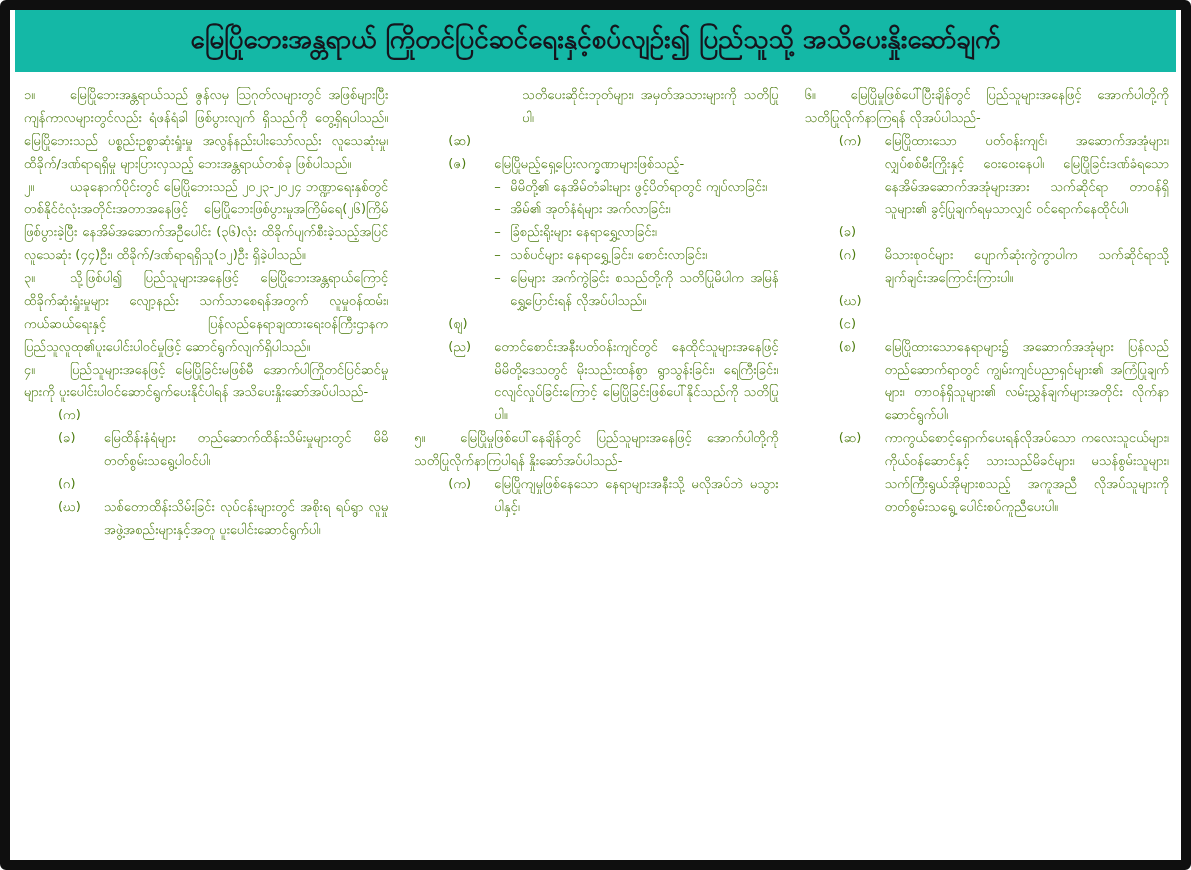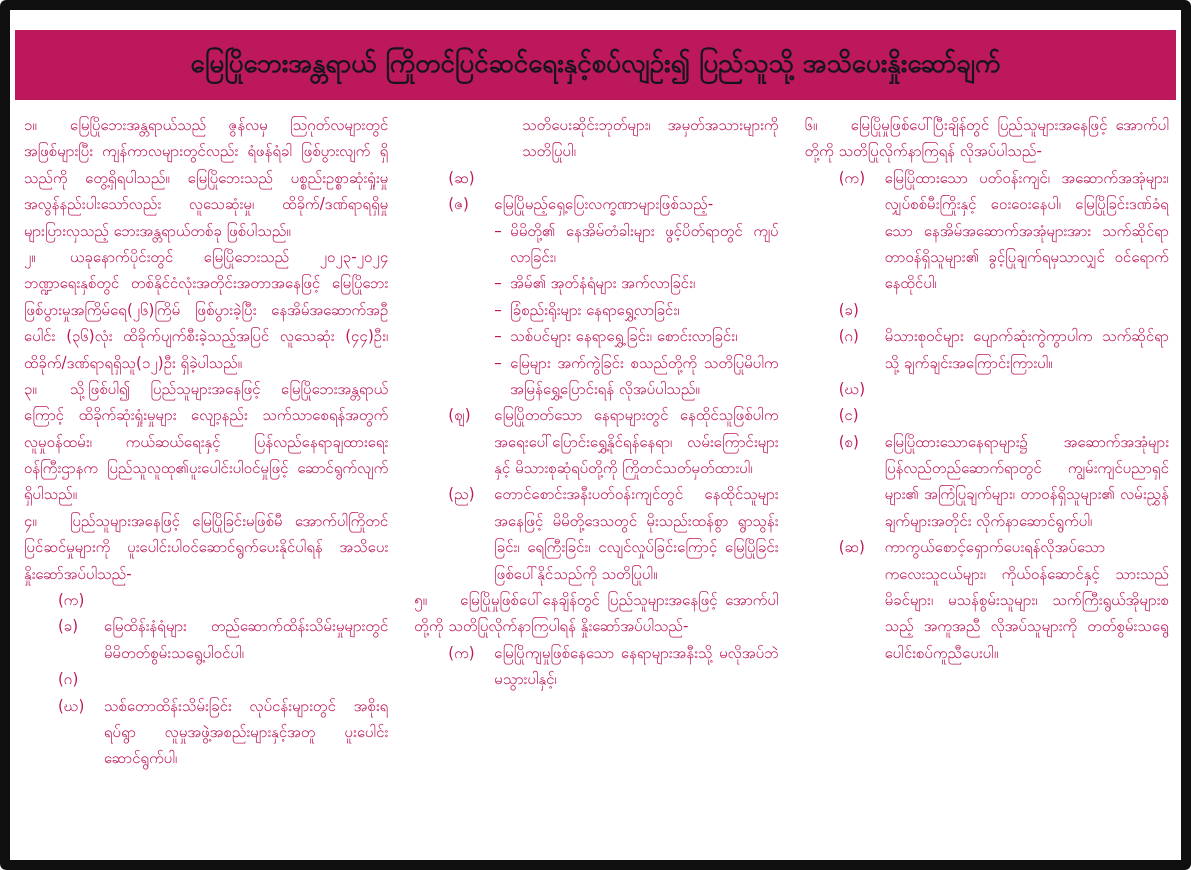--- a/index.html
+++ b/index.html
@@ -11,45 +11,45 @@
   }
   .page{
     position:absolute;inset:0;
     box-sizing:border-box;
     background:#ffffff;
     border:10px solid #0f0f0f;
     border-radius:6px;
     overflow:hidden;
   }
   .title-bar{
-    margin:20px 5px 0 5px;
-    height:70px;
-    background:#be185d;
+    margin:0 5px 0 5px;
+    height:62px;
+    background:#14b8a6;
     display:flex;align-items:center;justify-content:center;
     overflow:hidden;
   }
   .title-text{
     font-size:26px;
     font-weight:700;
     color:#15151d;
     white-space:nowrap;
   }
   .body-area{
     box-sizing:border-box;
     padding:12px 12px 0 14px;
     height:782px;
     display:flex;
     gap:26px;
     overflow:hidden;
   }
   .col{
     flex:1 1 0;
     min-width:0;
-    color:#be185d;
-    font-size:15px;
+    color:#4d7c0f;
+    font-size:13px;
     line-height:1.76;
     text-align:justify;
     overflow:hidden;
   }
   .para .num{display:inline-block;width:46px;}
   .item{display:flex;}
   .item .label{flex:0 0 46px;margin-left:34px;}
   .item .txt{flex:1 1 auto;min-width:0;text-align:justify;}
   .dash{display:flex;margin-left:80px;}
   .dash .marker{flex:0 0 16px;}
@@ -108,21 +108,20 @@
         <div class="dash">
           <span class="marker">–</span>
           <span class="txt">သစ်ပင်များ နေရာရွှေ့ခြင်း၊ စောင်းလာခြင်း၊</span>
         </div>
         <div class="dash">
           <span class="marker">–</span>
           <span class="txt">မြေများ အက်ကွဲခြင်း စသည်တို့ကို သတိပြုမိပါက အမြန်ရွှေ့ပြောင်းရန် လိုအပ်ပါသည်။</span>
         </div>
         <div class="item">
           <span class="label">(ဈ)</span>
-          <span class="txt">မြေပြိုတတ်သော နေရာများတွင် နေထိုင်သူဖြစ်ပါက အရေးပေါ်ပြောင်းရွှေ့နိုင်ရန်နေရာ၊ လမ်းကြောင်းများနှင့် မိသားစုဆုံရပ်တို့ကို ကြိုတင်သတ်မှတ်ထားပါ၊</span>
         </div>
         <div class="item">
           <span class="label">(ည)</span>
           <span class="txt">တောင်စောင်းအနီးပတ်ဝန်းကျင်တွင် နေထိုင်သူများအနေဖြင့် မိမိတို့ဒေသတွင် မိုးသည်းထန်စွာ ရွာသွန်းခြင်း၊ ရေကြီးခြင်း၊ ငလျင်လှုပ်ခြင်းကြောင့် မြေပြိုခြင်းဖြစ်ပေါ်နိုင်သည်ကို သတိပြုပါ။</span>
         </div>
         <div class="para"><span class="num">၅။</span><span class="txt">မြေပြိုမှုဖြစ်ပေါ်နေချိန်တွင် ပြည်သူများအနေဖြင့် အောက်ပါတို့ကို သတိပြုလိုက်နာကြပါရန် နှိုးဆော်အပ်ပါသည်-</span></div>
         <div class="item">
           <span class="label">(က)</span>
           <span class="txt">မြေပြိုကျမှုဖြစ်နေသော နေရာများအနီးသို့ မလိုအပ်ဘဲ မသွားပါနှင့်၊</span>
         </div>

